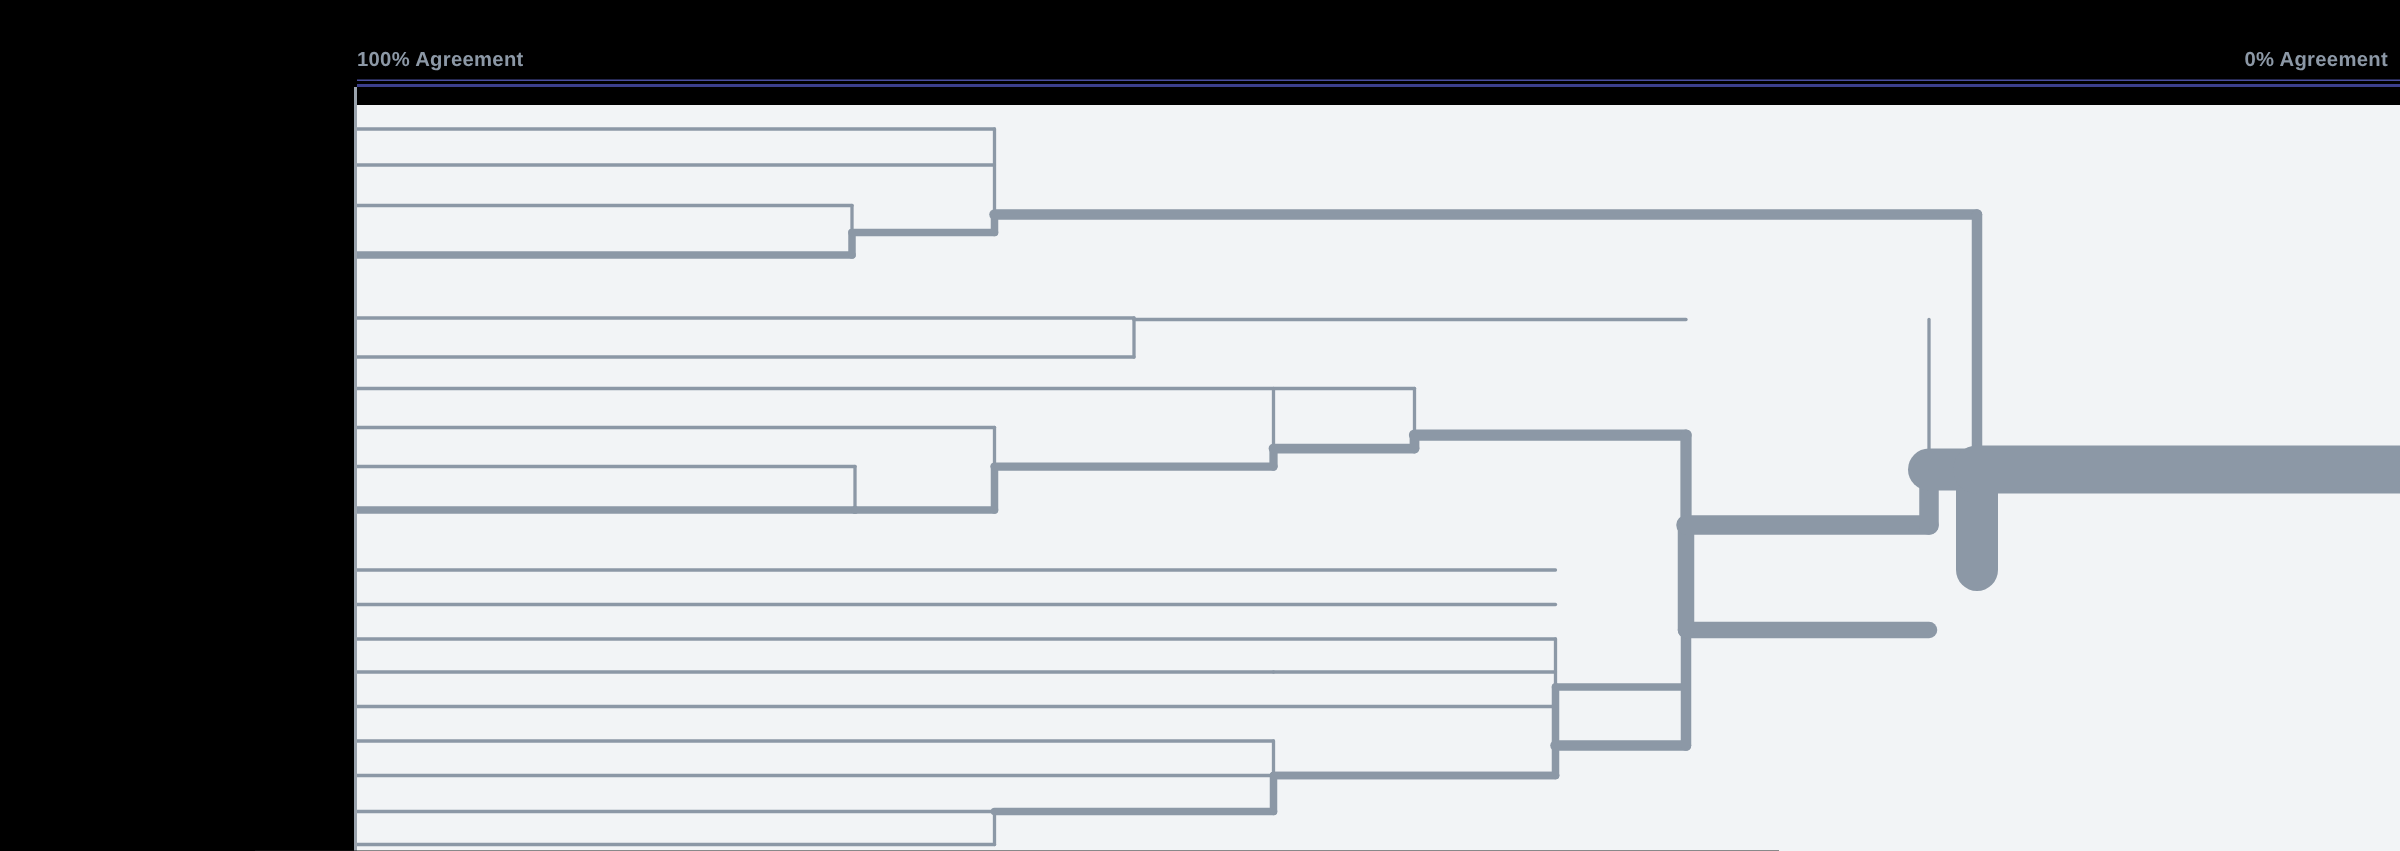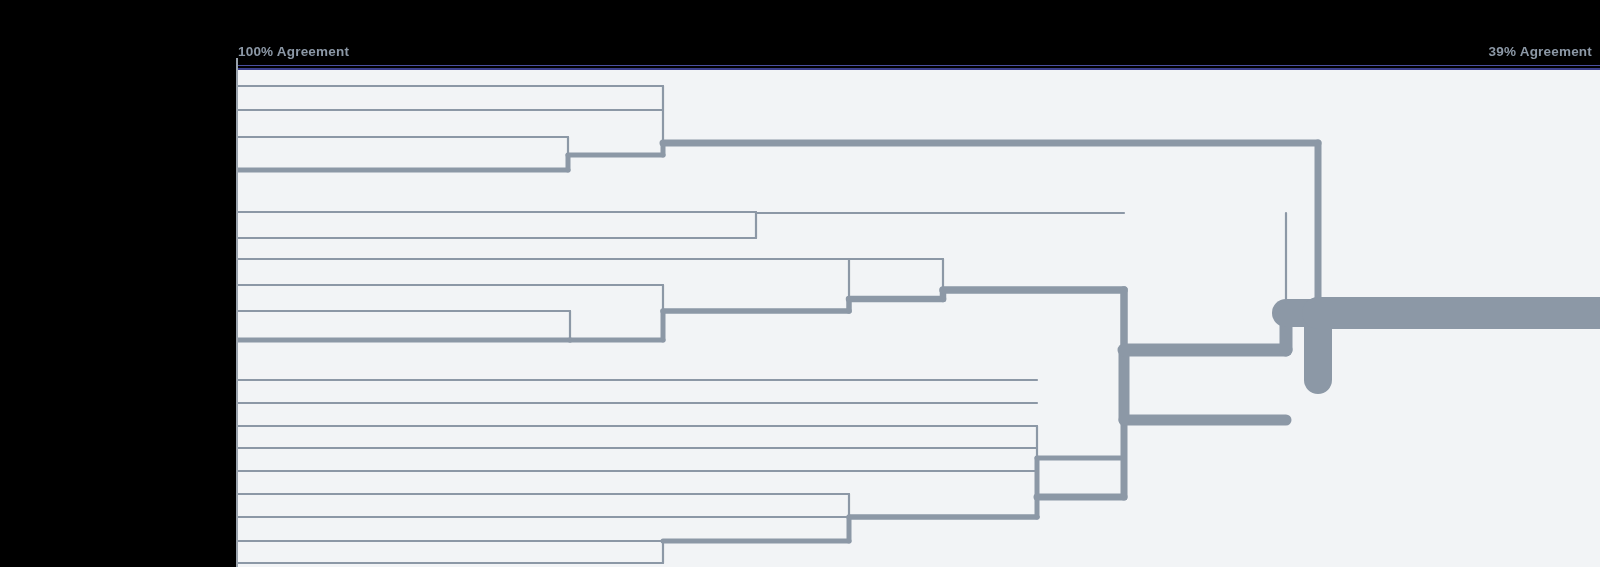--- a/index.html
+++ b/index.html
@@ -21,21 +21,20 @@
     background: #000000;
   }
   
   #header {
     position: absolute;
     left: 0;
     top: 0;
     width: 1600px;
     height: 58px;
     background: #000000;
-    margin-top: 12px;
   }
   .axis-label {
     position: absolute;
     top: 33px;
     font-size: 13.5px;
     font-weight: bold;
     color: #8c98a6;
     letter-spacing: 0.2px;
     white-space: nowrap;
     line-height: 1;
@@ -92,21 +91,21 @@
     background: #000000;
   }
 </style>
 </head>
 <body>
 
 <div id="app">
 
   <div id="header">
     <div class="axis-label" id="label-left">100% Agreement</div>
-    <div class="axis-label" id="label-right">39% Agreement</div>
+    <div class="axis-label" id="label-right">0% Agreement</div>
     <div id="header-rule-2"></div>
     <div id="header-rule"></div>
   </div>
 
   <div id="left-gutter"></div>
   <div id="axis-spine"></div>
 
   <div id="plot">
     <svg id="dendro-svg" width="1362" height="497" viewBox="0 0 1362 497" shape-rendering="geometricPrecision">
         <g>

